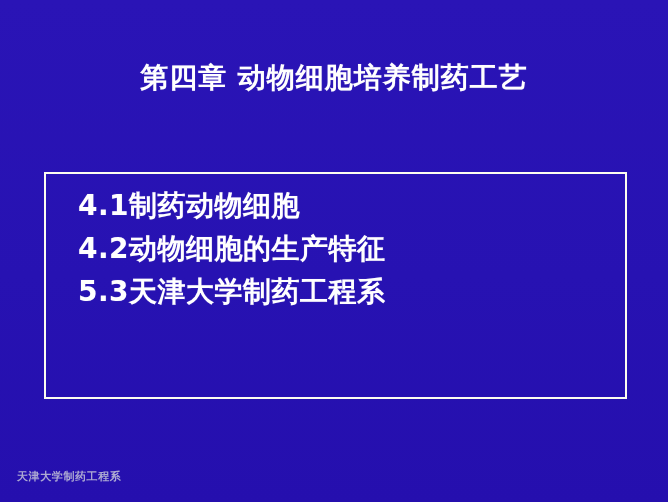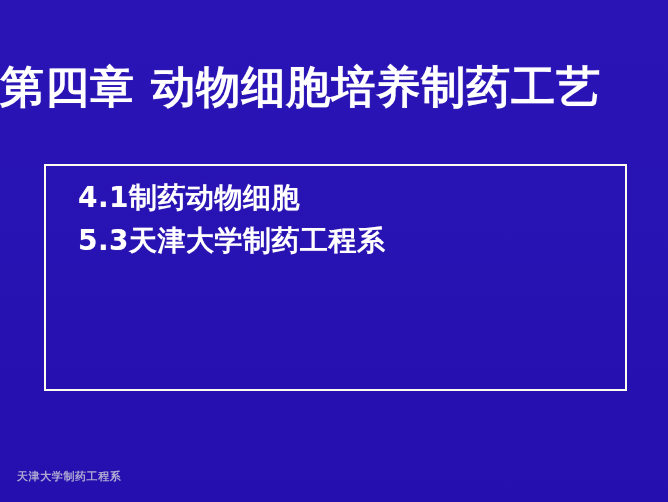--- a/index.html
+++ b/index.html
@@ -20,34 +20,35 @@
     inset: 0;
     background: linear-gradient(180deg, #2a14b6 0%, #2712b2 55%, #250fae 100%);
   }
 
   
   #slide-title {
     position: absolute;
     left: 0;
     right: 0;
     top: 62px;
+    text-align: center;
     color: #ffffff;
-    font-size: 44px;
+    font-size: 28px;
     font-weight: bold;
     letter-spacing: 1px;
     line-height: 1.15;
     white-space: nowrap;
     text-shadow: 0 0 1px rgba(255,255,255,0.35);
   }
 
   
   #content-box {
     position: absolute;
     left: 44px;
-    top: 164px;
+    top: 172px;
     width: 583px;
     height: 227px;
     border: 2px solid #fdfdf0;
     box-sizing: border-box;
   }
 
   #agenda-list {
     position: absolute;
     left: 32px;
     top: 10px;
@@ -90,20 +91,23 @@
 
   <div id="slide-title">第四章  动物细胞培养制药工艺</div>
 
   <div id="content-box">
     <div id="agenda-list">
 
       <div class="agenda-item">
         <span class="agenda-num">4.1</span><span class="agenda-text">制药动物细胞</span>
       </div>
 
+      <div class="agenda-item">
+        <span class="agenda-num">4.2</span><span class="agenda-text">动物细胞的生产特征</span>
+      </div>
 
       <div class="agenda-item">
         <span class="agenda-num">5.3</span><span class="agenda-text">天津大学制药工程系</span>
       </div>
 
 
 
     </div>
   </div>
 

